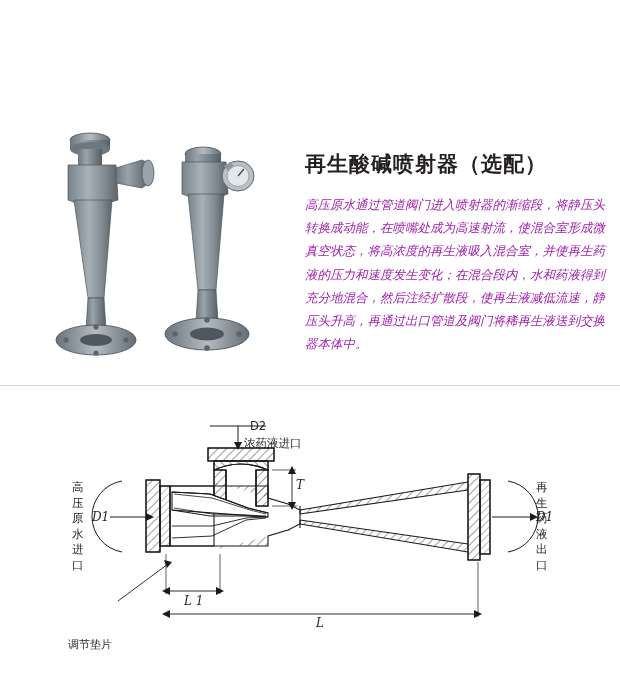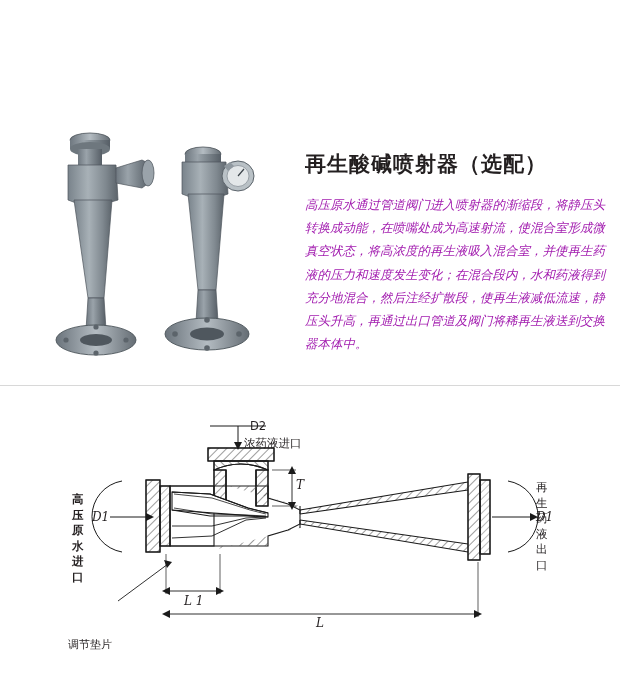--- a/index.html
+++ b/index.html
@@ -287,21 +287,21 @@
       <line x1="478" y1="176" x2="478" y2="231" stroke-width="0.7"></line>
 
       <line x1="118" y1="215" x2="168" y2="178"></line>
       <path d="M164 174 L172 176 L167 182 Z" fill="#1a1a1a" stroke="none"></path>
     </g>
   </svg>
 
   <div class="lbl" style="left:208px; top:33px;margin-left:42px;">D2</div>
   <div class="lbl" style="left:244px; top:26px;margin-top:24px;">浓药液进口</div>
 
-  <div class="lbl" style="left:72px; top:106px; width:14px; line-height:1.35;font-weight:bold;">高压原水进口</div>
+  <div class="lbl" style="left:72px; top:94px; width:14px; line-height:1.35;">高压原水进口</div>
   <div class="lbl lbl-italic" style="left:92px; top:124px;">D1</div>
 
   <div class="lbl" style="left:536px; top:94px; width:14px; line-height:1.35;">再生药液出口</div>
   <div class="lbl lbl-italic" style="left:536px; top:124px;">D1</div>
 
   <div class="lbl lbl-small" style="left:68px; top:212px;">调节垫片</div>
 
   <div class="lbl lbl-italic" style="left:184px; top:208px;text-align:right;">L 1</div>
   <div class="lbl lbl-italic" style="left:316px; top:230px;">L</div>
   <div class="lbl lbl-italic" style="left:296px; top:92px;">T</div>

